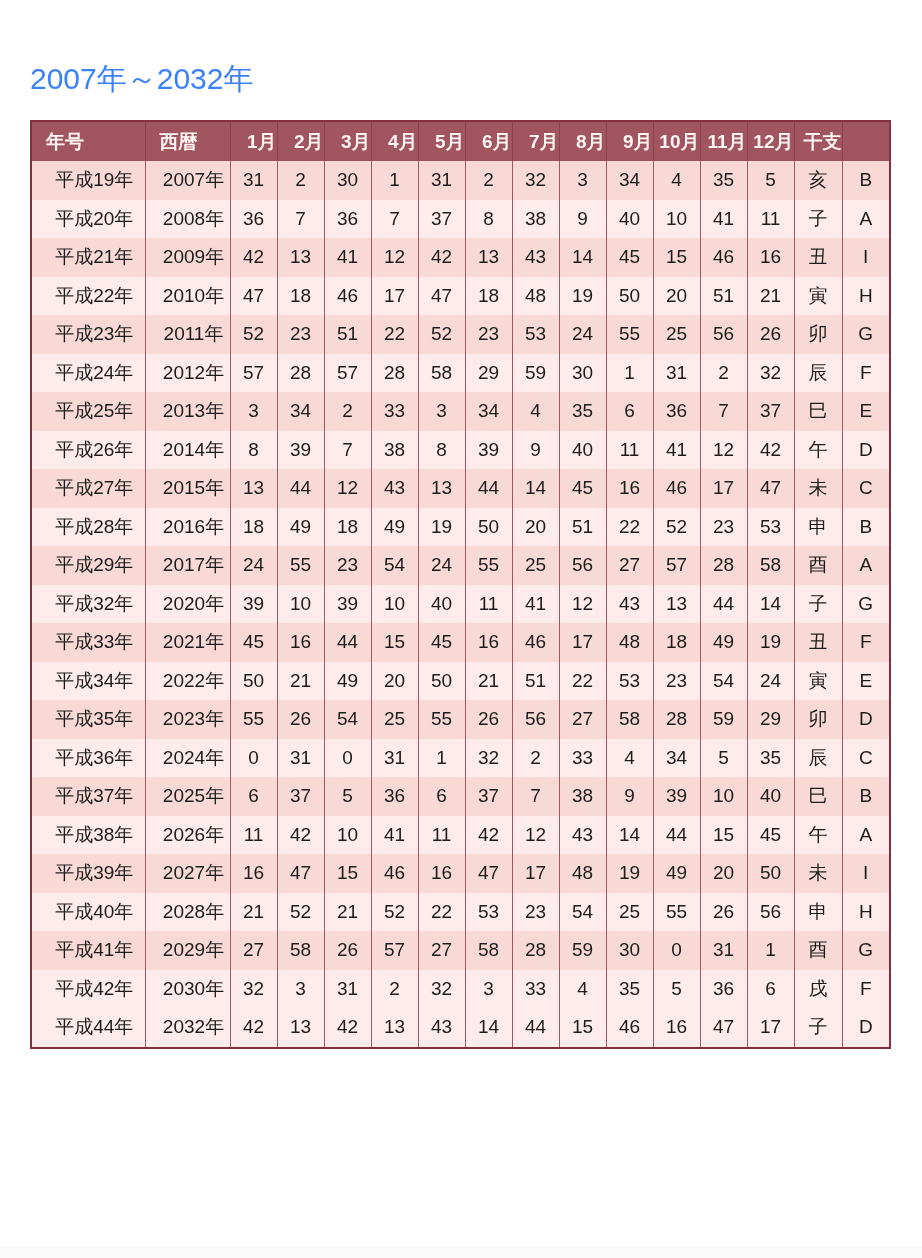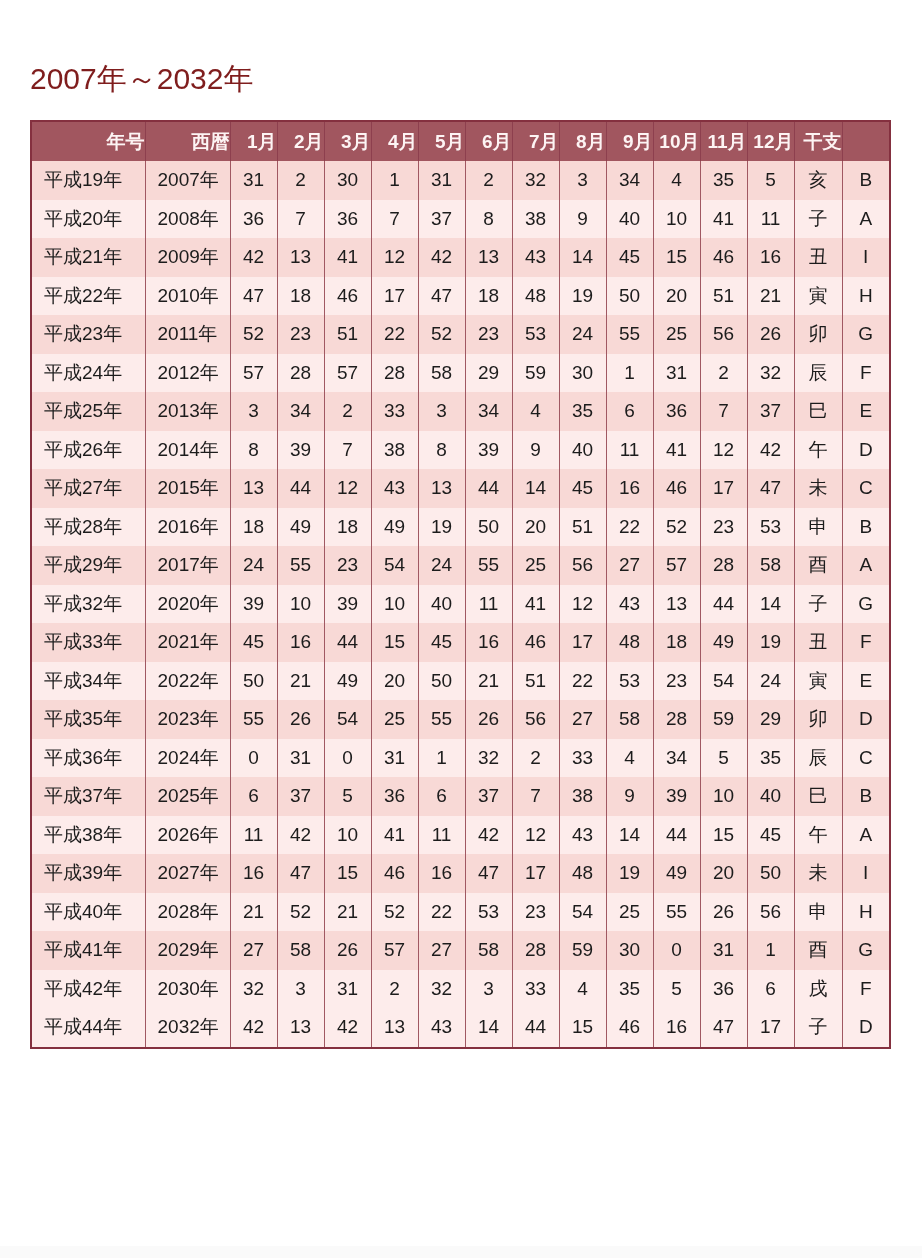--- a/index.html
+++ b/index.html
@@ -20,21 +20,21 @@
     overflow:hidden;
     font-family:"Liberation Sans",sans-serif;
     color:var(--text);
     position:relative;
   }
   .page-title{
     margin:62px 0 24px 30px;
     font-size:30px;
     font-weight:400;
     line-height:34px;
-    color:#7f1d1d;
+    color:#3b82f6;
   }
   table.eto-table{
     margin-left:30px;
     border-collapse:collapse;
     table-layout:fixed;
     width:859px;
     border:2px solid var(--outer-border);
   }
   .eto-table th{
     background:var(--header-bg);
@@ -42,33 +42,34 @@
     font-size:19px;
     font-weight:700;
     height:39px;
     padding:0;
     text-align:right;
     border-left:1px solid var(--header-border);
     border-right:1px solid var(--header-border);
   }
   .eto-table th.col-era,
   .eto-table th.col-year{
-    text-align:right;
+    text-align:left;
+    padding-left:14px;
   }
   .eto-table td{
     font-size:19px;
     height:38.5px;
     padding:0;
     text-align:center;
     border-left:1px solid var(--border);
     border-right:1px solid var(--border);
   }
   .eto-table td.col-era,
   .eto-table td.col-year{
-    text-align:left;
+    text-align:center;
     padding-left:12px;
   }
   .eto-table tr.odd td{background:var(--row-odd);}
   .eto-table tr.even td{background:var(--row-even);}
   .footer-strip{
     position:absolute;
     left:0;bottom:0;
     width:922px;height:12px;
     background:var(--footer);
   }

